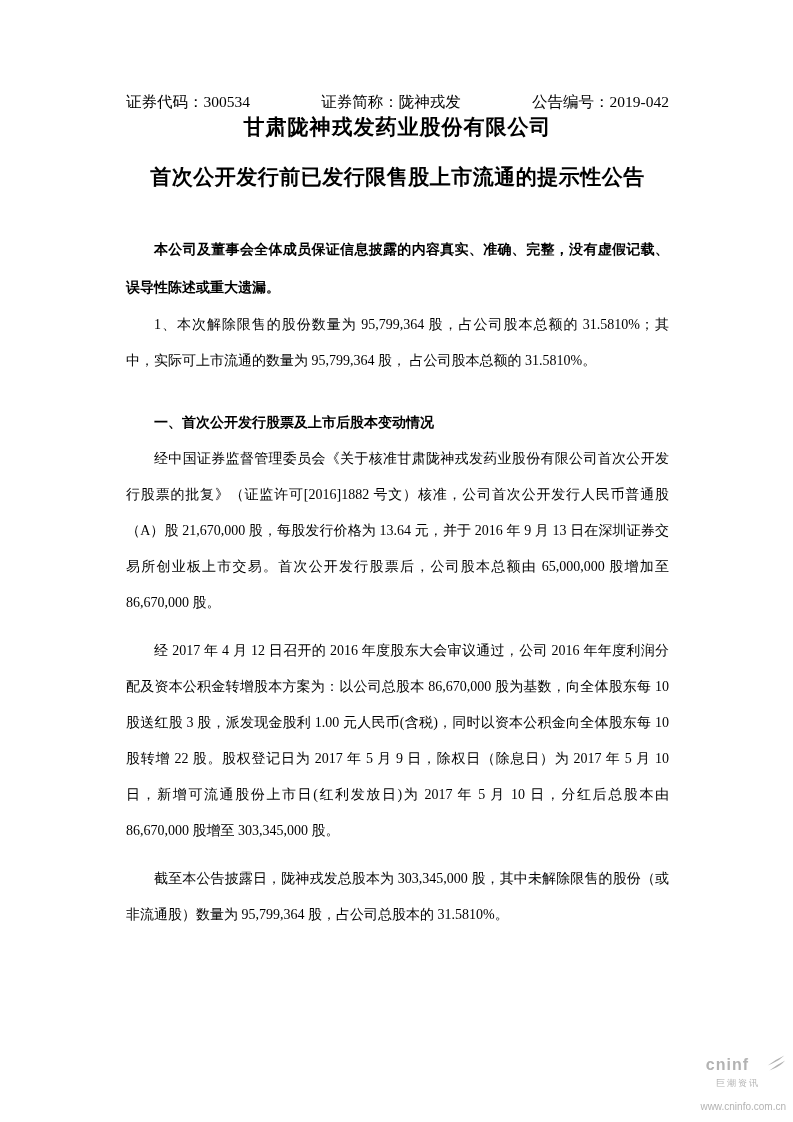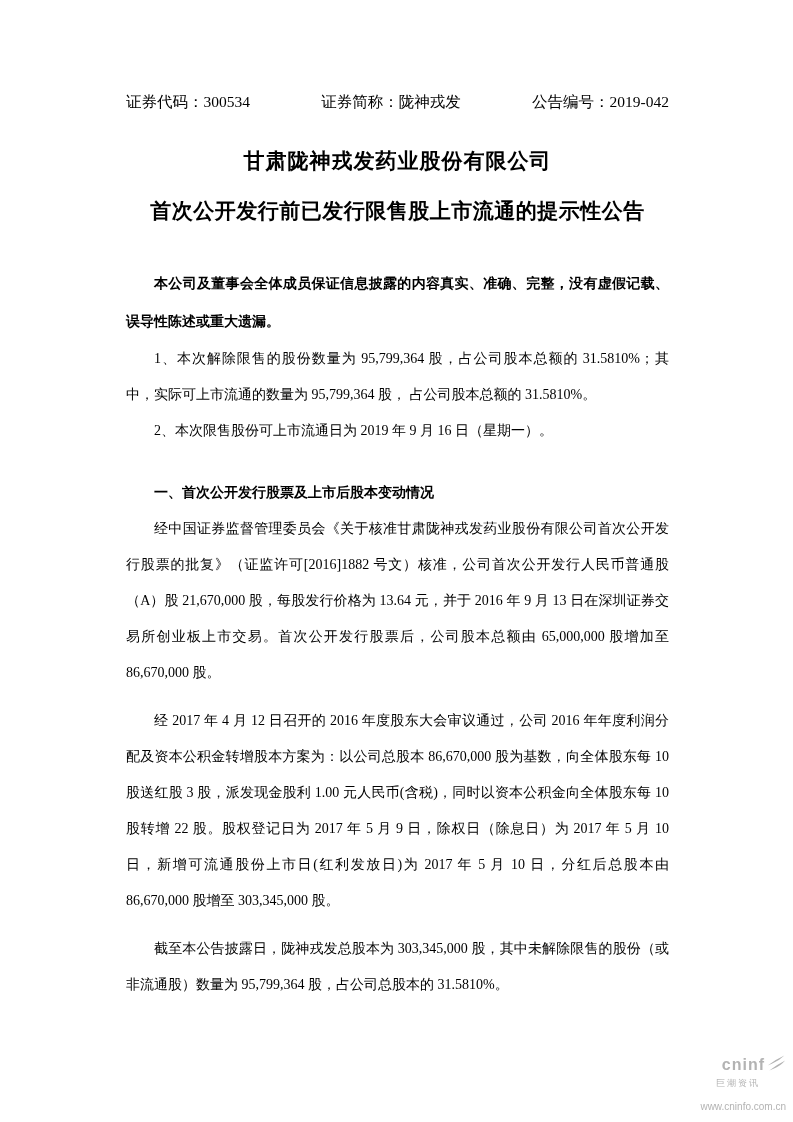--- a/index.html
+++ b/index.html
@@ -16,21 +16,20 @@
   .content {
     padding: 92px 122px 0 126px;
   }
   .doc-header {
     display: flex;
     justify-content: space-between;
     font-size: 15.5px;
     white-space: nowrap;
   }
   .doc-title {
-    margin-top: 34px;
     text-align: center;
     font-size: 21px;
     font-weight: bold;
     letter-spacing: 1px;
   }
   .doc-subtitle {
     margin-top: 22px;
     text-align: center;
     font-size: 21px;
     font-weight: bold;
@@ -54,21 +53,21 @@
     bottom: 10px;
     text-align: right;
     color: #b3b3b3;
     font-family: "Liberation Sans", sans-serif;
     line-height: 1.15;
   }
   .wm-logo-row {
     display: flex;
     align-items: center;
     justify-content: flex-end;
-    gap: 1px;
+    gap: 17px;
   }
   .wm-logo-text {
     font-size: 16px;
     font-weight: bold;
     letter-spacing: 1px;
   }
   .wm-brand { font-size: 9px; letter-spacing: 2px; margin-right: 26px; margin-top: 1px; }
   .wm-url { font-size: 10px; margin-top: 12px; }
 </style>
 </head>
@@ -82,21 +81,20 @@
       <span>证券简称：陇神戎发</span>
       <span>公告编号：2019-042</span>
     </div>
 
     <div class="doc-title">甘肃陇神戎发药业股份有限公司</div>
     <div class="doc-subtitle">首次公开发行前已发行限售股上市流通的提示性公告</div>
 
     <p class="para bold disclaimer">本公司及董事会全体成员保证信息披露的内容真实、准确、完整，没有虚假记载、误导性陈述或重大遗漏。</p>
 
     <p class="para">1、本次解除限售的股份数量为 95,799,364 股，占公司股本总额的 31.5810%；其中，实际可上市流通的数量为 95,799,364 股， 占公司股本总额的 31.5810%。</p>
-    <p class="para">2、本次限售股份可上市流通日为 2019 年 9 月 16 日（星期一）。</p>
 
     <p class="para bold section-heading">一、首次公开发行股票及上市后股本变动情况</p>
     <p class="para">经中国证券监督管理委员会《关于核准甘肃陇神戎发药业股份有限公司首次公开发行股票的批复》（证监许可[2016]1882 号文）核准，公司首次公开发行人民币普通股（A）股 21,670,000 股，每股发行价格为 13.64 元，并于 2016 年 9 月 13 日在深圳证券交易所创业板上市交易。首次公开发行股票后，公司股本总额由 65,000,000 股增加至 86,670,000 股。</p>
     <p class="para gap-top">经 2017 年 4 月 12 日召开的 2016 年度股东大会审议通过，公司 2016 年年度利润分配及资本公积金转增股本方案为：以公司总股本 86,670,000 股为基数，向全体股东每 10 股送红股 3 股，派发现金股利 1.00 元人民币(含税)，同时以资本公积金向全体股东每 10 股转增 22 股。股权登记日为 2017 年 5 月 9 日，除权日（除息日）为 2017 年 5 月 10 日，新增可流通股份上市日(红利发放日)为 2017 年 5 月 10 日，分红后总股本由 86,670,000 股增至 303,345,000 股。</p>
     <p class="para gap-top">截至本公告披露日，陇神戎发总股本为 303,345,000 股，其中未解除限售的股份（或非流通股）数量为 95,799,364 股，占公司总股本的 31.5810%。</p>
 
   </div>
 
   <div class="watermark">
     <div class="wm-logo-row">

